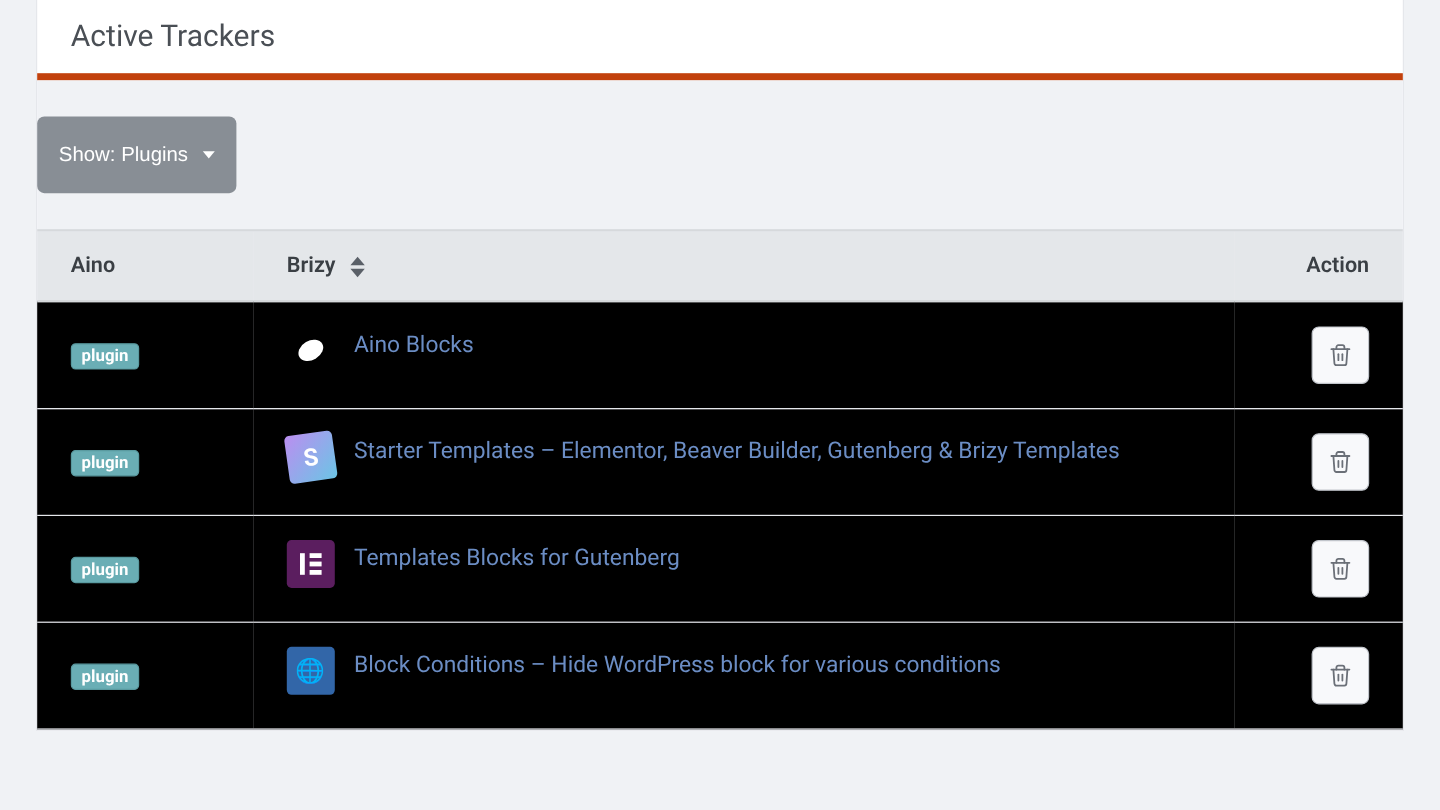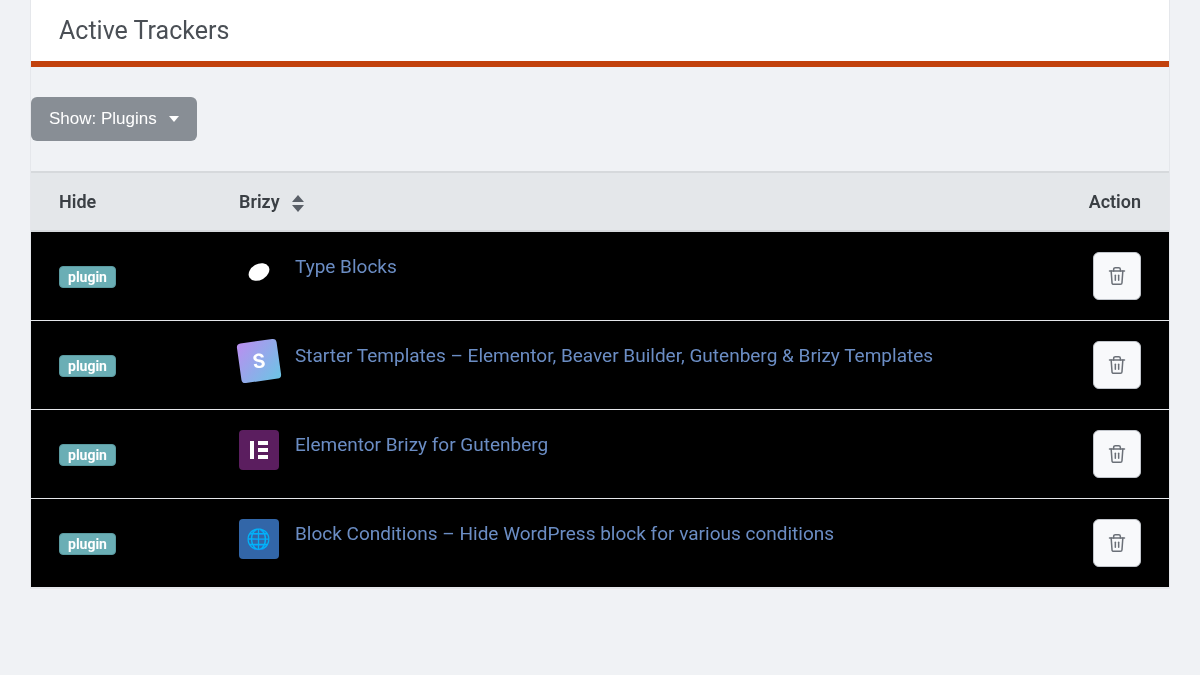--- a/index.html
+++ b/index.html
@@ -37,21 +37,21 @@
     .filter-section {
       padding: 0 0 30px 0;
     }
     .filter-button {
       display: inline-flex;
       align-items: center;
       background: #888e95;
       color: #fff;
       border: none;
       border-radius: 6px;
-      padding: 12px 18px;
+      padding: 22px 18px;
       font-size: 17px;
       font-weight: 500;
       cursor: pointer;
     }
     .filter-button .caret {
       display: inline-block;
       margin-left: 12px;
       width: 0;
       height: 0;
       border-left: 5px solid transparent;
@@ -230,38 +230,38 @@
     <div class="filter-section">
       <button class="filter-button">
         <span>Show: Plugins</span>
         <span class="caret"></span>
       </button>
     </div>
     <div class="table-container">
       <table>
         <thead>
           <tr>
-            <th class="col-type">Hide</th>
+            <th class="col-type">Aino</th>
             <th class="col-name">
               <span>Brizy</span>
               <span class="sort-icon">
                 <span class="up"></span>
                 <span class="down"></span>
               </span>
             </th>
             <th class="col-action">Action</th>
           </tr>
         </thead>
         <tbody id="table-body">
         <tr>
               <td class="col-type"><span class="badge">plugin</span></td>
               <td class="col-name">
                 <div class="name-cell">
                   <div class="plugin-icon icon-aino"></div>
-                  <a href="#" class="name-link">Type Blocks</a>
+                  <a href="#" class="name-link">Aino Blocks</a>
                 </div>
               </td>
               <td class="col-action"><button class="delete-btn">
                   <svg viewBox="0 0 24 24" fill="none" stroke="currentColor" stroke-width="1.8" stroke-linecap="round" stroke-linejoin="round">
                     <polyline points="3 6 5 6 21 6"></polyline>
                     <path d="M19 6l-1 14a2 2 0 0 1-2 2H8a2 2 0 0 1-2-2L5 6"></path>
                     <path d="M8 6V4a2 2 0 0 1 2-2h4a2 2 0 0 1 2 2v2"></path>
                     <line x1="10" y1="11" x2="10" y2="17"></line>
                     <line x1="14" y1="11" x2="14" y2="17"></line>
                   </svg>
@@ -283,21 +283,21 @@
                     <line x1="10" y1="11" x2="10" y2="17"></line>
                     <line x1="14" y1="11" x2="14" y2="17"></line>
                   </svg>
                 </button></td>
             </tr>
             <tr>
               <td class="col-type"><span class="badge">plugin</span></td>
               <td class="col-name">
                 <div class="name-cell">
                   <div class="plugin-icon icon-elementor"></div>
-                  <a href="#" class="name-link">Elementor Brizy for Gutenberg</a>
+                  <a href="#" class="name-link">Templates Blocks for Gutenberg</a>
                 </div>
               </td>
               <td class="col-action"><button class="delete-btn">
                   <svg viewBox="0 0 24 24" fill="none" stroke="currentColor" stroke-width="1.8" stroke-linecap="round" stroke-linejoin="round">
                     <polyline points="3 6 5 6 21 6"></polyline>
                     <path d="M19 6l-1 14a2 2 0 0 1-2 2H8a2 2 0 0 1-2-2L5 6"></path>
                     <path d="M8 6V4a2 2 0 0 1 2-2h4a2 2 0 0 1 2 2v2"></path>
                     <line x1="10" y1="11" x2="10" y2="17"></line>
                     <line x1="14" y1="11" x2="14" y2="17"></line>
                   </svg>

